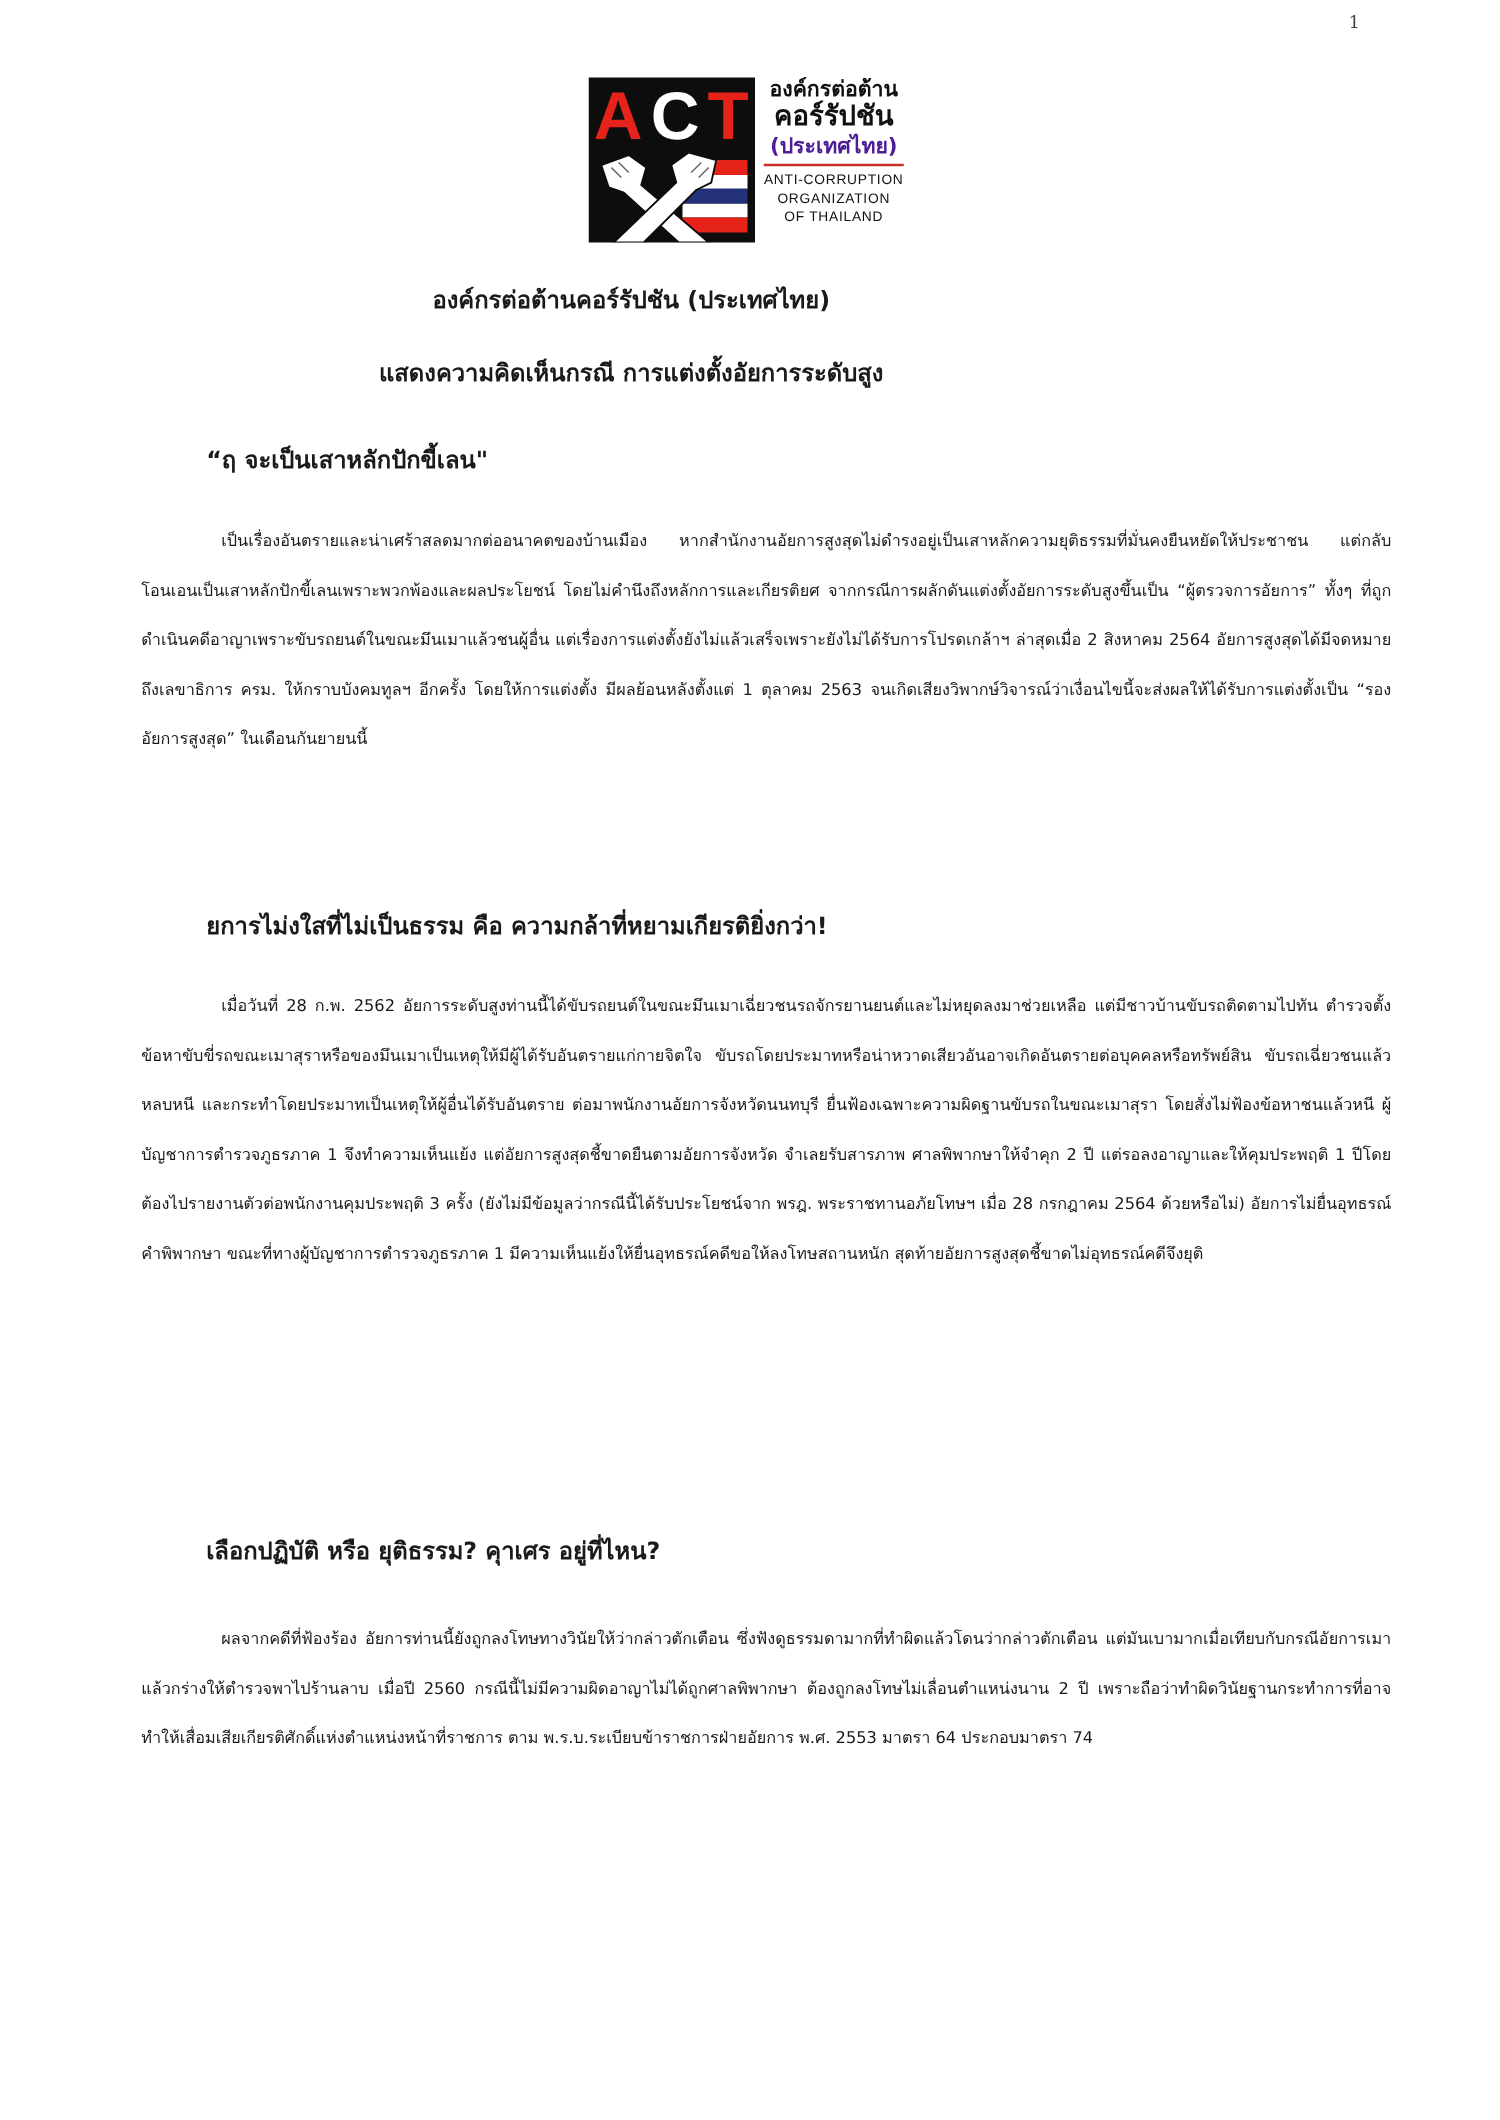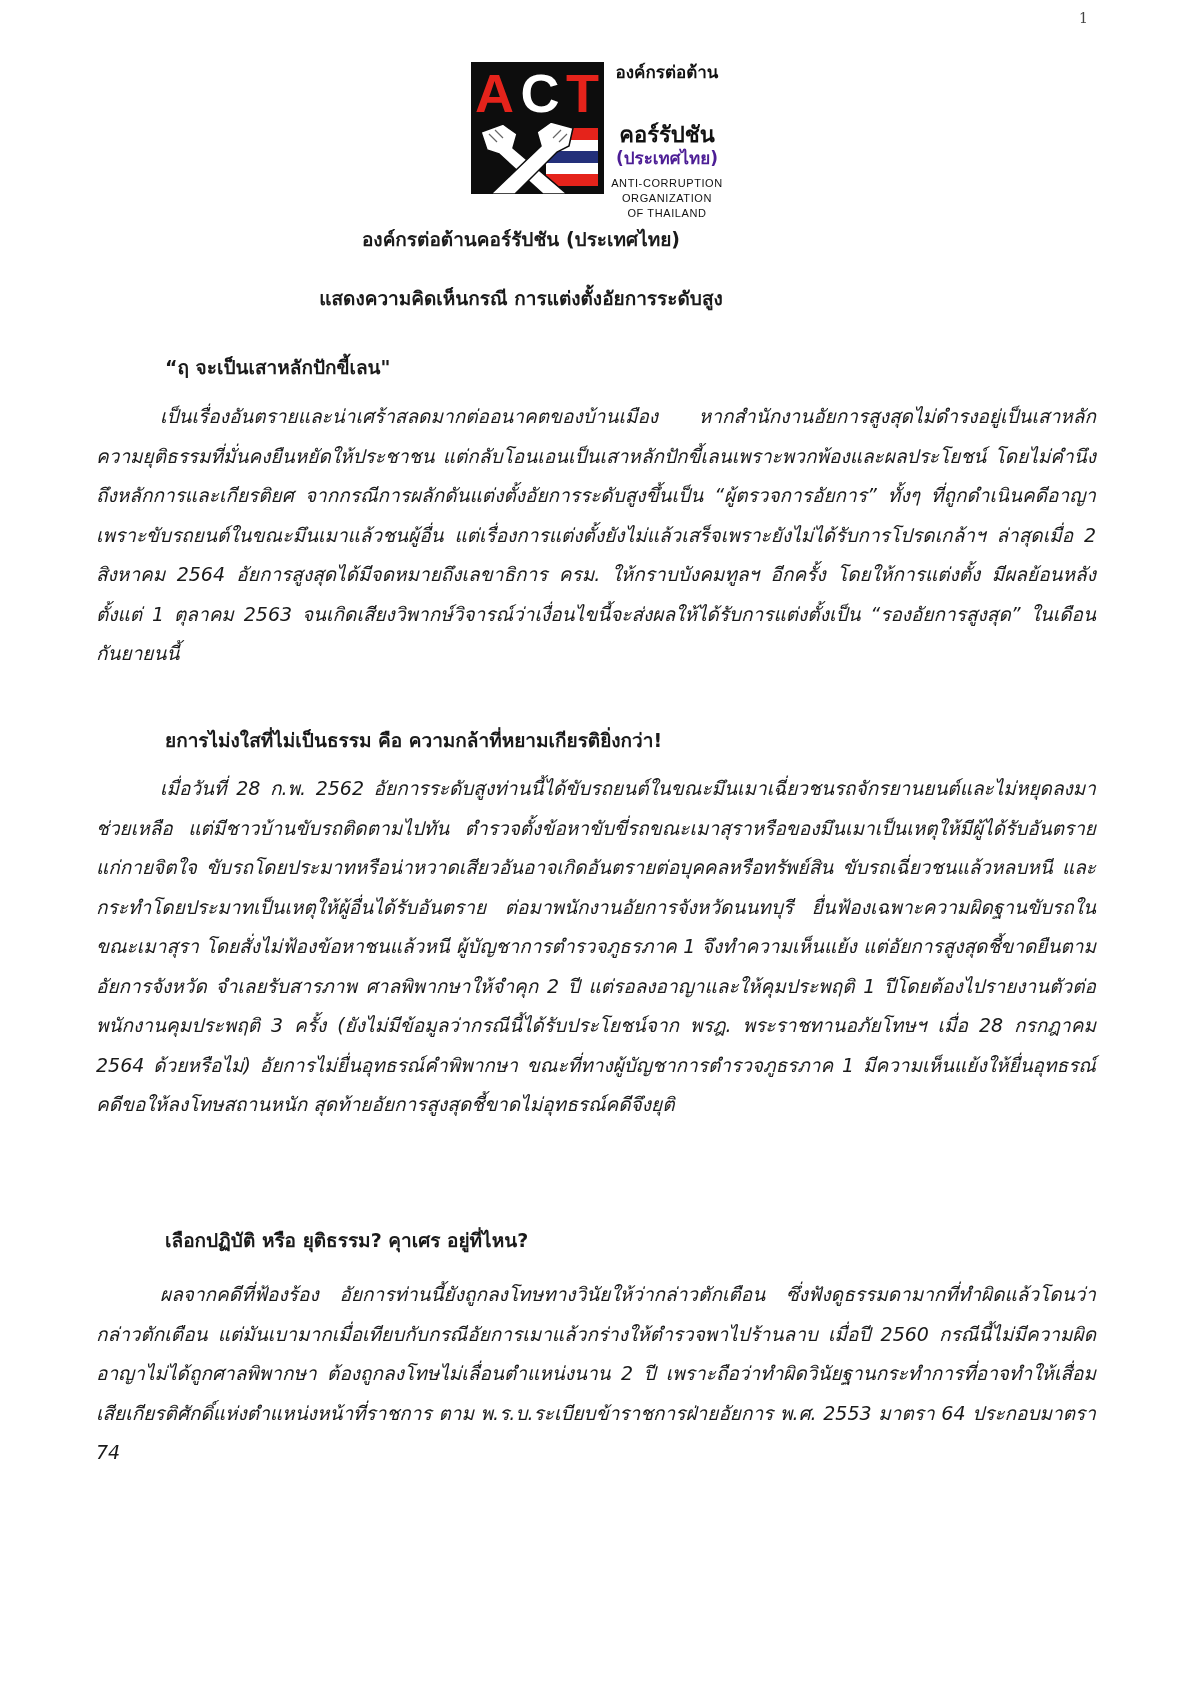--- a/index.html
+++ b/index.html
@@ -27,39 +27,39 @@
     }
     .logo-act .c { color: #ffffff; }
     .flag { position: absolute; right: 6px; bottom: 8px; width: 52px; height: 58px; }
     .flag div { height: 20%; }
     .flag .r { background: #e5231b; }
     .flag .w { background: #ffffff; }
     .flag .b { background: #23307a; height: 20%; }
     .fists { position: absolute; left: 6px; bottom: 0; width: 120px; height: 72px; }
     .logo-text { padding-left: 7px; display: flex; flex-direction: column; align-items: center; }
     .logo-th1 { font-size: 17px; font-weight: bold; line-height: 20px; color: #111; }
-    .logo-th2 { font-size: 22px; font-weight: bold; line-height: 24px; color: #111; margin-top: 41px; }
+    .logo-th2 { font-size: 22px; font-weight: bold; line-height: 24px; color: #111; }
     .logo-th3 { font-size: 17px; font-weight: bold; line-height: 22px; color: #4c1d95; }
     .logo-rule { height: 2px; background: #c9302c; margin: 3px 0 4px 0; width: 112px; }
     .logo-en { font-family: "Liberation Sans", sans-serif; font-weight: normal; font-size: 11px; line-height: 15px; letter-spacing: 0.6px; color: #111; }
 
     .doc-title {
-      position: absolute; left: 16px; width: 1010px; text-align: center;
+      position: absolute; left: 0; width: 1010px; text-align: center;
       font-weight: bold; font-size: 19px;
     }
     .t1 { top: 224px; }
     .t2 { top: 283px; }
 
     .heading {
       position: absolute; left: 165px; font-weight: bold; font-size: 19px;
     }
     .para {
       position: absolute; left: 96px; width: 1000px;
-      font-size: 19px; line-height: 39.5px; text-align: justify;
-      text-indent: 64px; margin: 0; font-style: italic;
+      font-size: 13px; line-height: 39.5px; text-align: justify;
+      text-indent: 64px; margin: 17px;
     }
     .para.last-line-left { text-align-last: left; }
   </style>
 </head>
 <body>
 
 <div class="page-number">1</div>
 
 <div class="logo">
   <div class="logo-mark">

